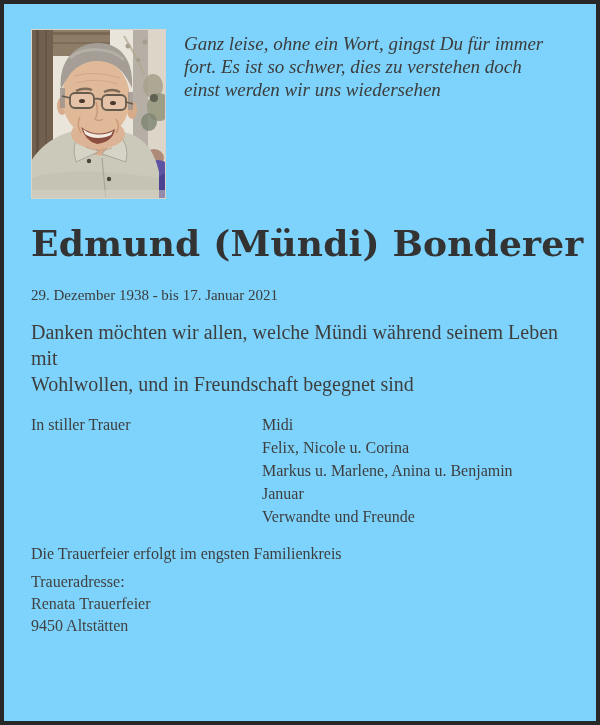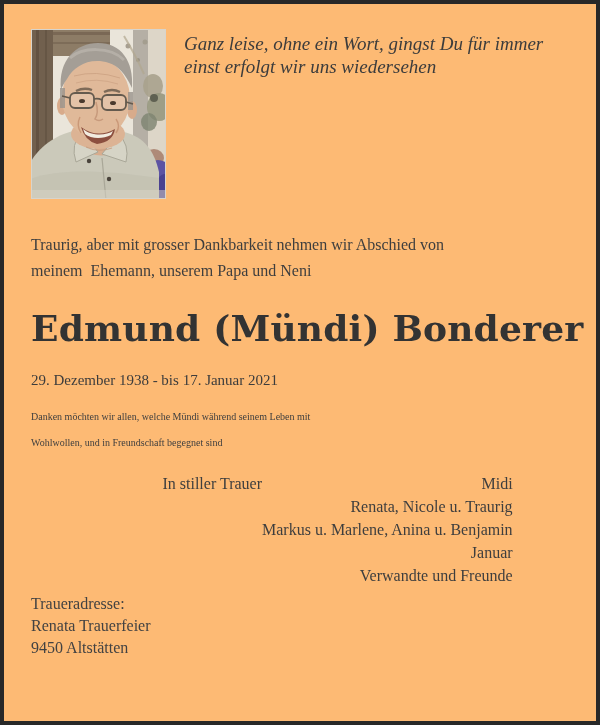--- a/index.html
+++ b/index.html
@@ -1,21 +1,21 @@
 <!DOCTYPE html>
 <html><head>
 <meta charset="utf-8">
 <style>
   * { margin: 0; padding: 0; box-sizing: border-box; }
   html, body { background: #ffffff; }
   .page {
     position: relative;
     width: 600px;
     height: 725px;
-    background: #fdba74;
+    background: #7dd3fc;
     border: 4px solid #282828;
     overflow: hidden;
     font-family: "Liberation Serif", serif;
     color: #3e3e3e;
   }
   .content { padding: 25px 30px 0 27px; }
 
   
   .header-row { display: flex; align-items: flex-start; }
   .photo-frame {
@@ -44,24 +44,24 @@
     font-family: "DejaVu Serif", serif;
     font-weight: bold;
     font-size: 36px;
     line-height: 42px;
     letter-spacing: 0.2px;
     color: #333333;
     white-space: nowrap;
   }
   .life-dates { margin-top: 21px; font-size: 15px; line-height: 20px; color: #3c3c3c; }
 
-  .thanks { margin-top: 14px; font-size: 10px; line-height: 26px; }
+  .thanks { margin-top: 14px; font-size: 20px; line-height: 26px; }
   .thanks .line { white-space: pre-wrap; }
 
-  .mourning-row { margin-top: 16px; display: flex; font-size: 16px; text-align: right; }
+  .mourning-row { margin-top: 16px; display: flex; font-size: 16px; }
   .mourning-label { flex: 0 0 231px; line-height: 23px; }
   .mourners { line-height: 23px; font-family: Liberation Serif, serif; }
   .mourners .name { white-space: pre-wrap; }
 
   .ceremony { margin-top: 15px; font-size: 16px; line-height: 22px; }
 
   .address-block { margin-top: 6px; font-size: 16px; line-height: 22px; color: #424242; }
 </style>
 </head>
 <body>
@@ -142,48 +142,46 @@
           <path d="M49,97 Q65,109 83,99 Q81,112 65,114 Q53,111 49,97 Z" fill="#8c4f3f"></path>
           <path d="M51,99 C59,106 74,106 81,101 L79,105 C71,109 59,109 53,104 Z" fill="#f2ece0"></path>
 
           <path d="M54,117 Q66,123 80,118" stroke="#c79a7c" stroke-width="1.2" fill="none" opacity="0.8"></path>
 
           <rect x="0" y="160" width="135" height="10" fill="#d9d5c8" opacity="0.5"></rect>
         </svg>
       </div>
       <div class="verse">
         <div class="line">Ganz leise, ohne ein Wort, gingst Du für immer</div>
-        <div class="line">einst erfolgt wir uns wiedersehen</div>
+        <div class="line">fort. Es ist so schwer, dies zu verstehen doch</div>
+        <div class="line">einst werden wir uns wiedersehen</div>
       </div>
     </div>
 
-    <div class="intro">
-      <div class="line">Traurig, aber mit grosser Dankbarkeit nehmen wir Abschied von</div>
-      <div class="line">meinem  Ehemann, unserem Papa und Neni</div>
-    </div>
 
     <div class="deceased-name">Edmund (Mündi) Bonderer</div>
     <div class="life-dates">29. Dezember 1938 - bis 17. Januar 2021</div>
 
     <div class="thanks">
       <div class="line">Danken möchten wir allen, welche Mündi während seinem Leben mit</div>
       <div class="line">Wohlwollen, und in Freundschaft begegnet sind</div>
     </div>
 
     <div class="mourning-row">
       <div class="mourning-label">In stiller Trauer</div>
       <div class="mourners">
         <div class="name">Midi</div>
-        <div class="name">Renata, Nicole u. Traurig</div>
+        <div class="name">Felix, Nicole u. Corina</div>
         <div class="name">Markus u. Marlene, Anina u. Benjamin</div>
         <div class="name">Januar</div>
         <div class="name">Verwandte und Freunde</div>
       </div>
     </div>
 
+    <div class="ceremony">Die Trauerfeier erfolgt im engsten Familienkreis</div>
 
     <div class="address-block">
       <div>Traueradresse:</div>
       <div>Renata Trauerfeier</div>
       <div>9450 Altstätten</div>
     </div>
 
   </div>
 </div>
 

